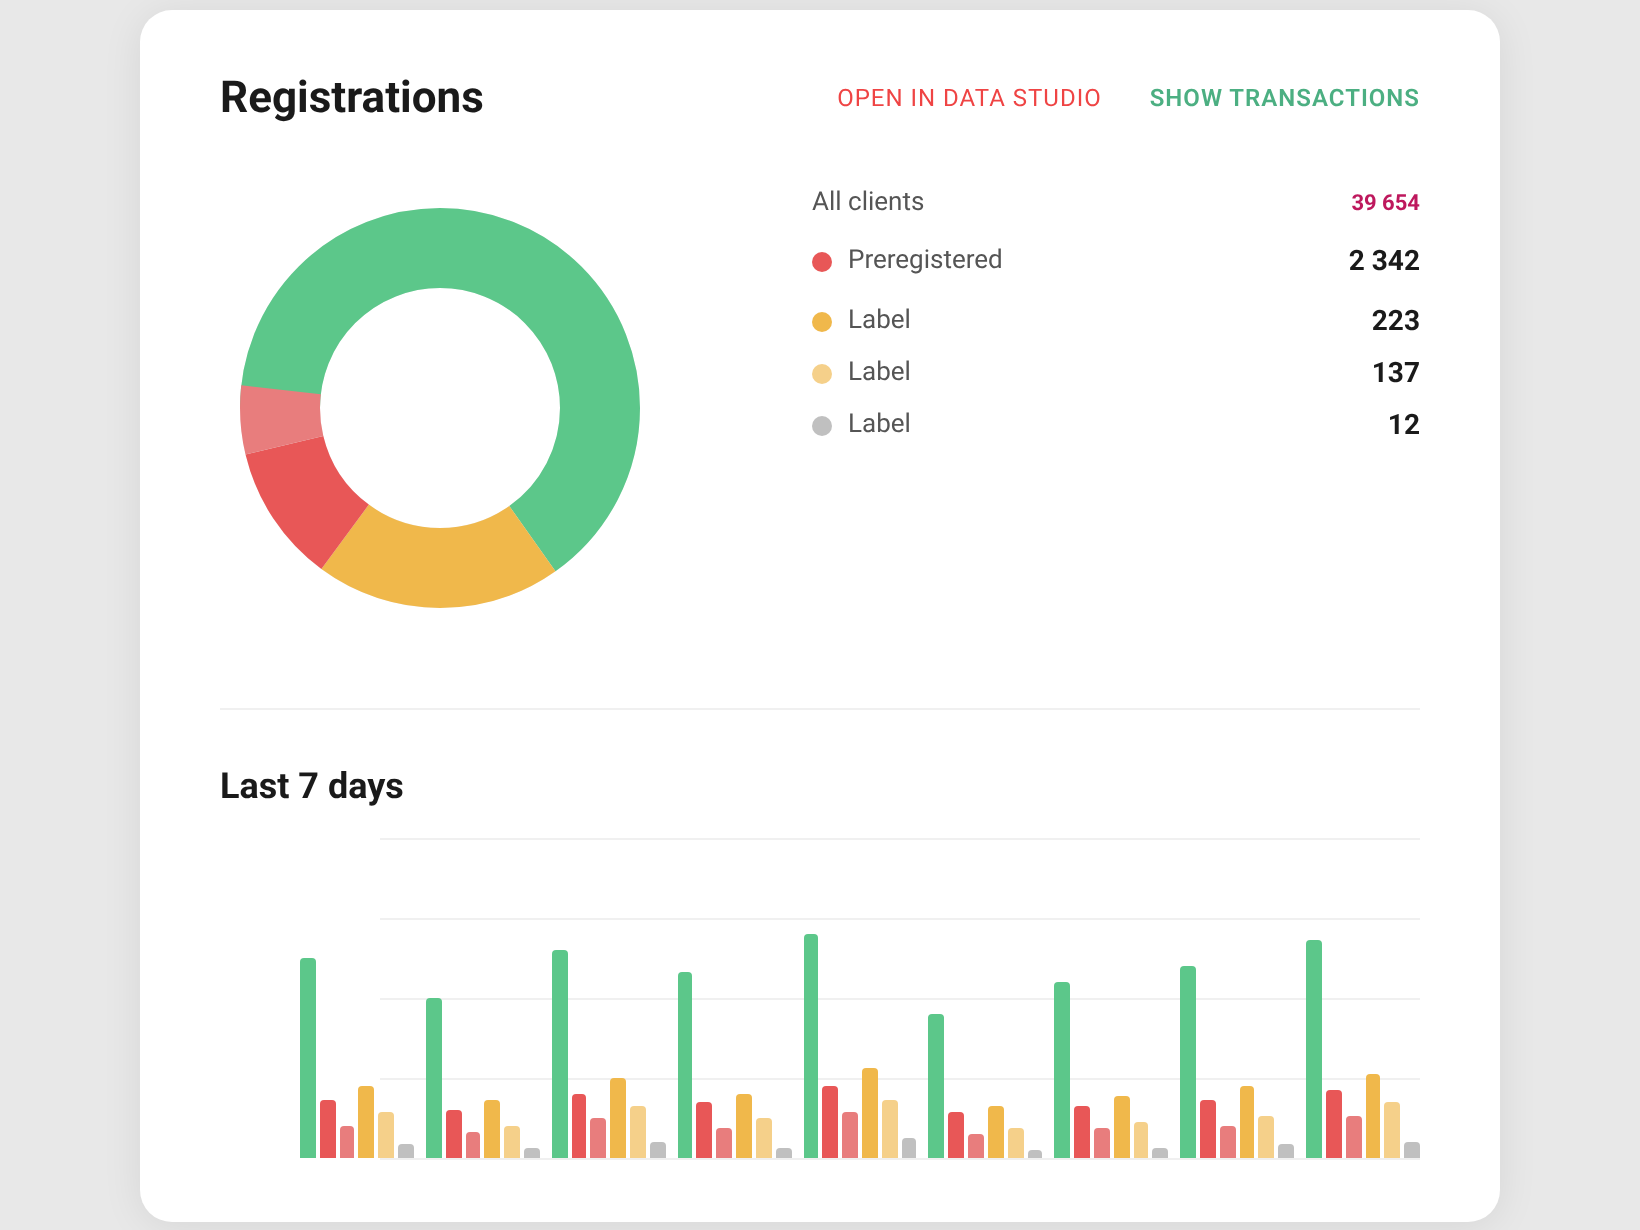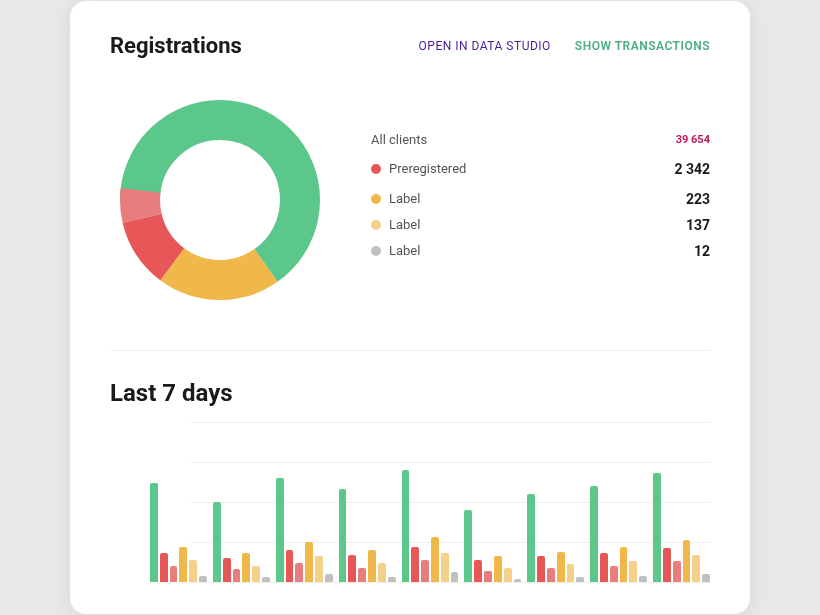--- a/index.html
+++ b/index.html
@@ -30,37 +30,37 @@
       font-weight: 700;
       color: #1a1a1a;
     }
     .header-actions {
       display: flex;
       gap: 24px;
       align-items: center;
     }
     .open-data-studio {
       font-size: 12px;
-      color: #4c1d95;
+      color: #ef4444;
       letter-spacing: 0.5px;
       cursor: pointer;
       text-transform: uppercase;
     }
     .show-transactions {
       font-size: 12px;
       color: #4caf82;
       letter-spacing: 0.5px;
       cursor: pointer;
       text-transform: uppercase;
       font-weight: 600;
     }
     .chart-section {
       display: flex;
-      align-items: center;
-      gap: 41px;
+      align-items: flex-start;
+      gap: 76px;
       margin-bottom: 40px;
     }
     .donut-wrapper {
       position: relative;
       width: 220px;
       height: 220px;
       flex-shrink: 0;
     }
     .donut-wrapper svg {
       width: 220px;
@@ -106,21 +106,21 @@
       font-size: 11px;
       font-weight: 700;
       color: #be185d;
     }
     .divider {
       height: 1px;
       background: #f0f0f0;
       margin-bottom: 28px;
     }
     .last7days-title {
-      font-size: 24px;
+      font-size: 18px;
       font-weight: 700;
       color: #1a1a1a;
       margin-bottom: 15px;
     }
     .bar-chart-section {
       position: relative;
     }
     .y-axis {
       position: absolute;
       left: 0;

